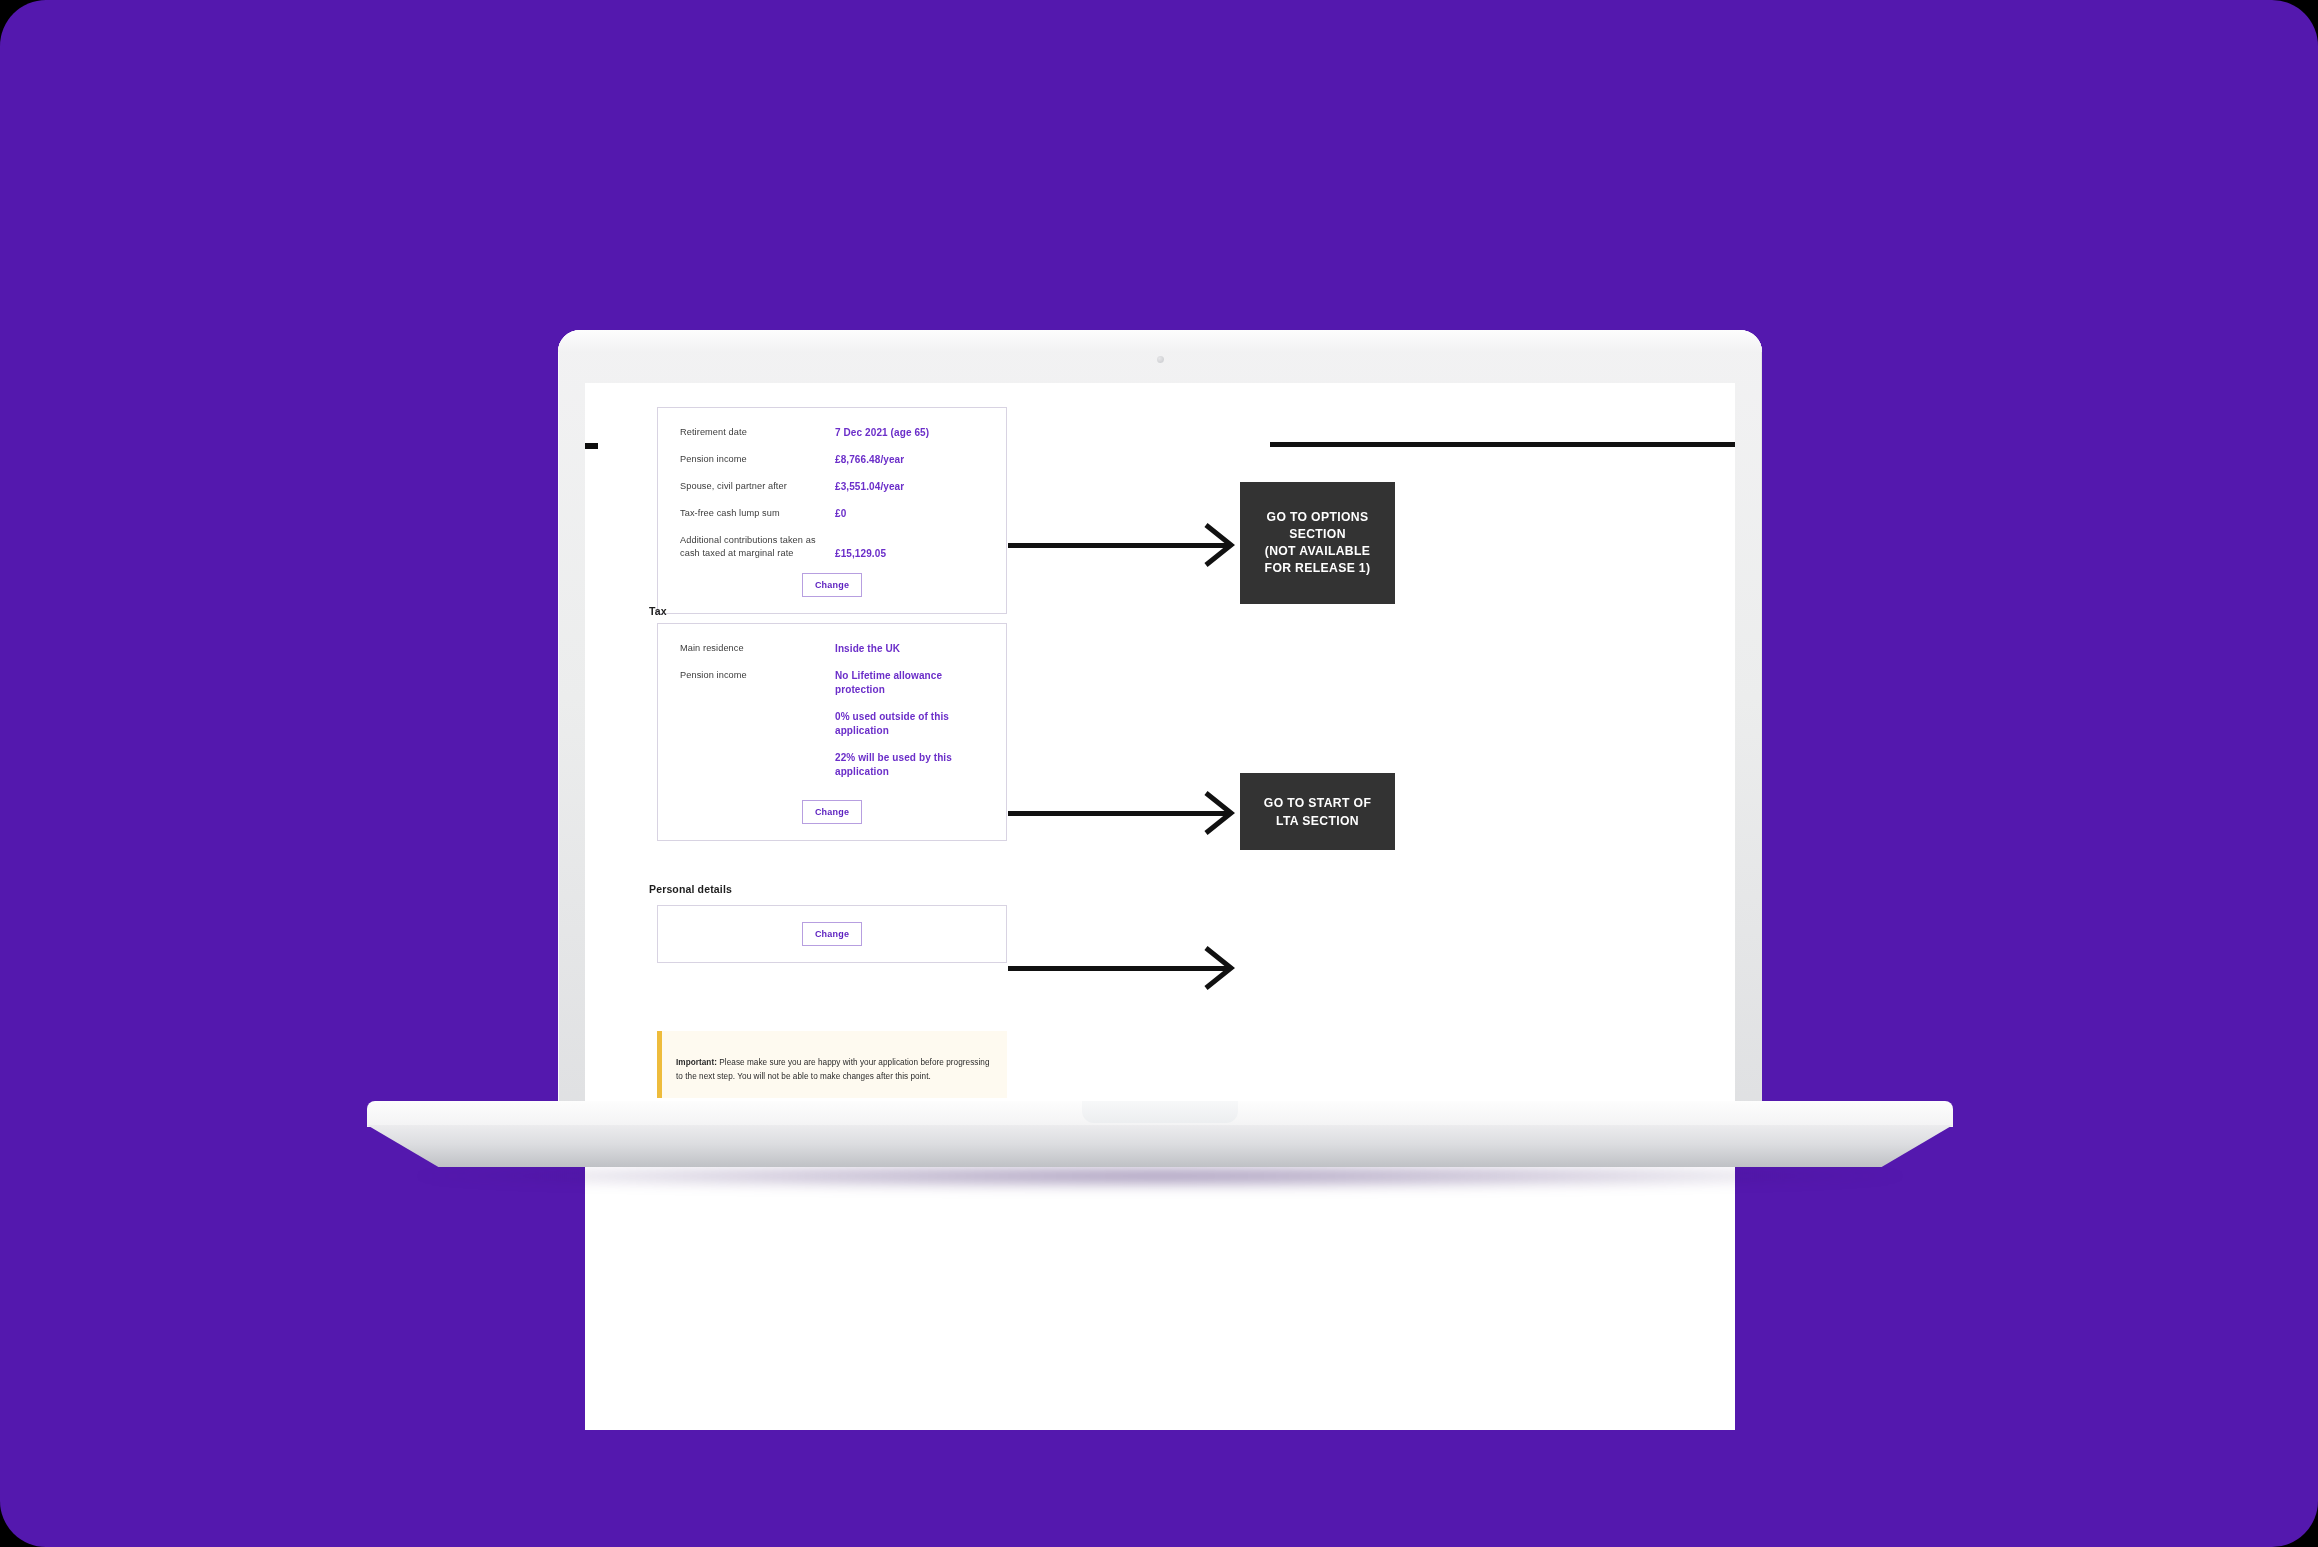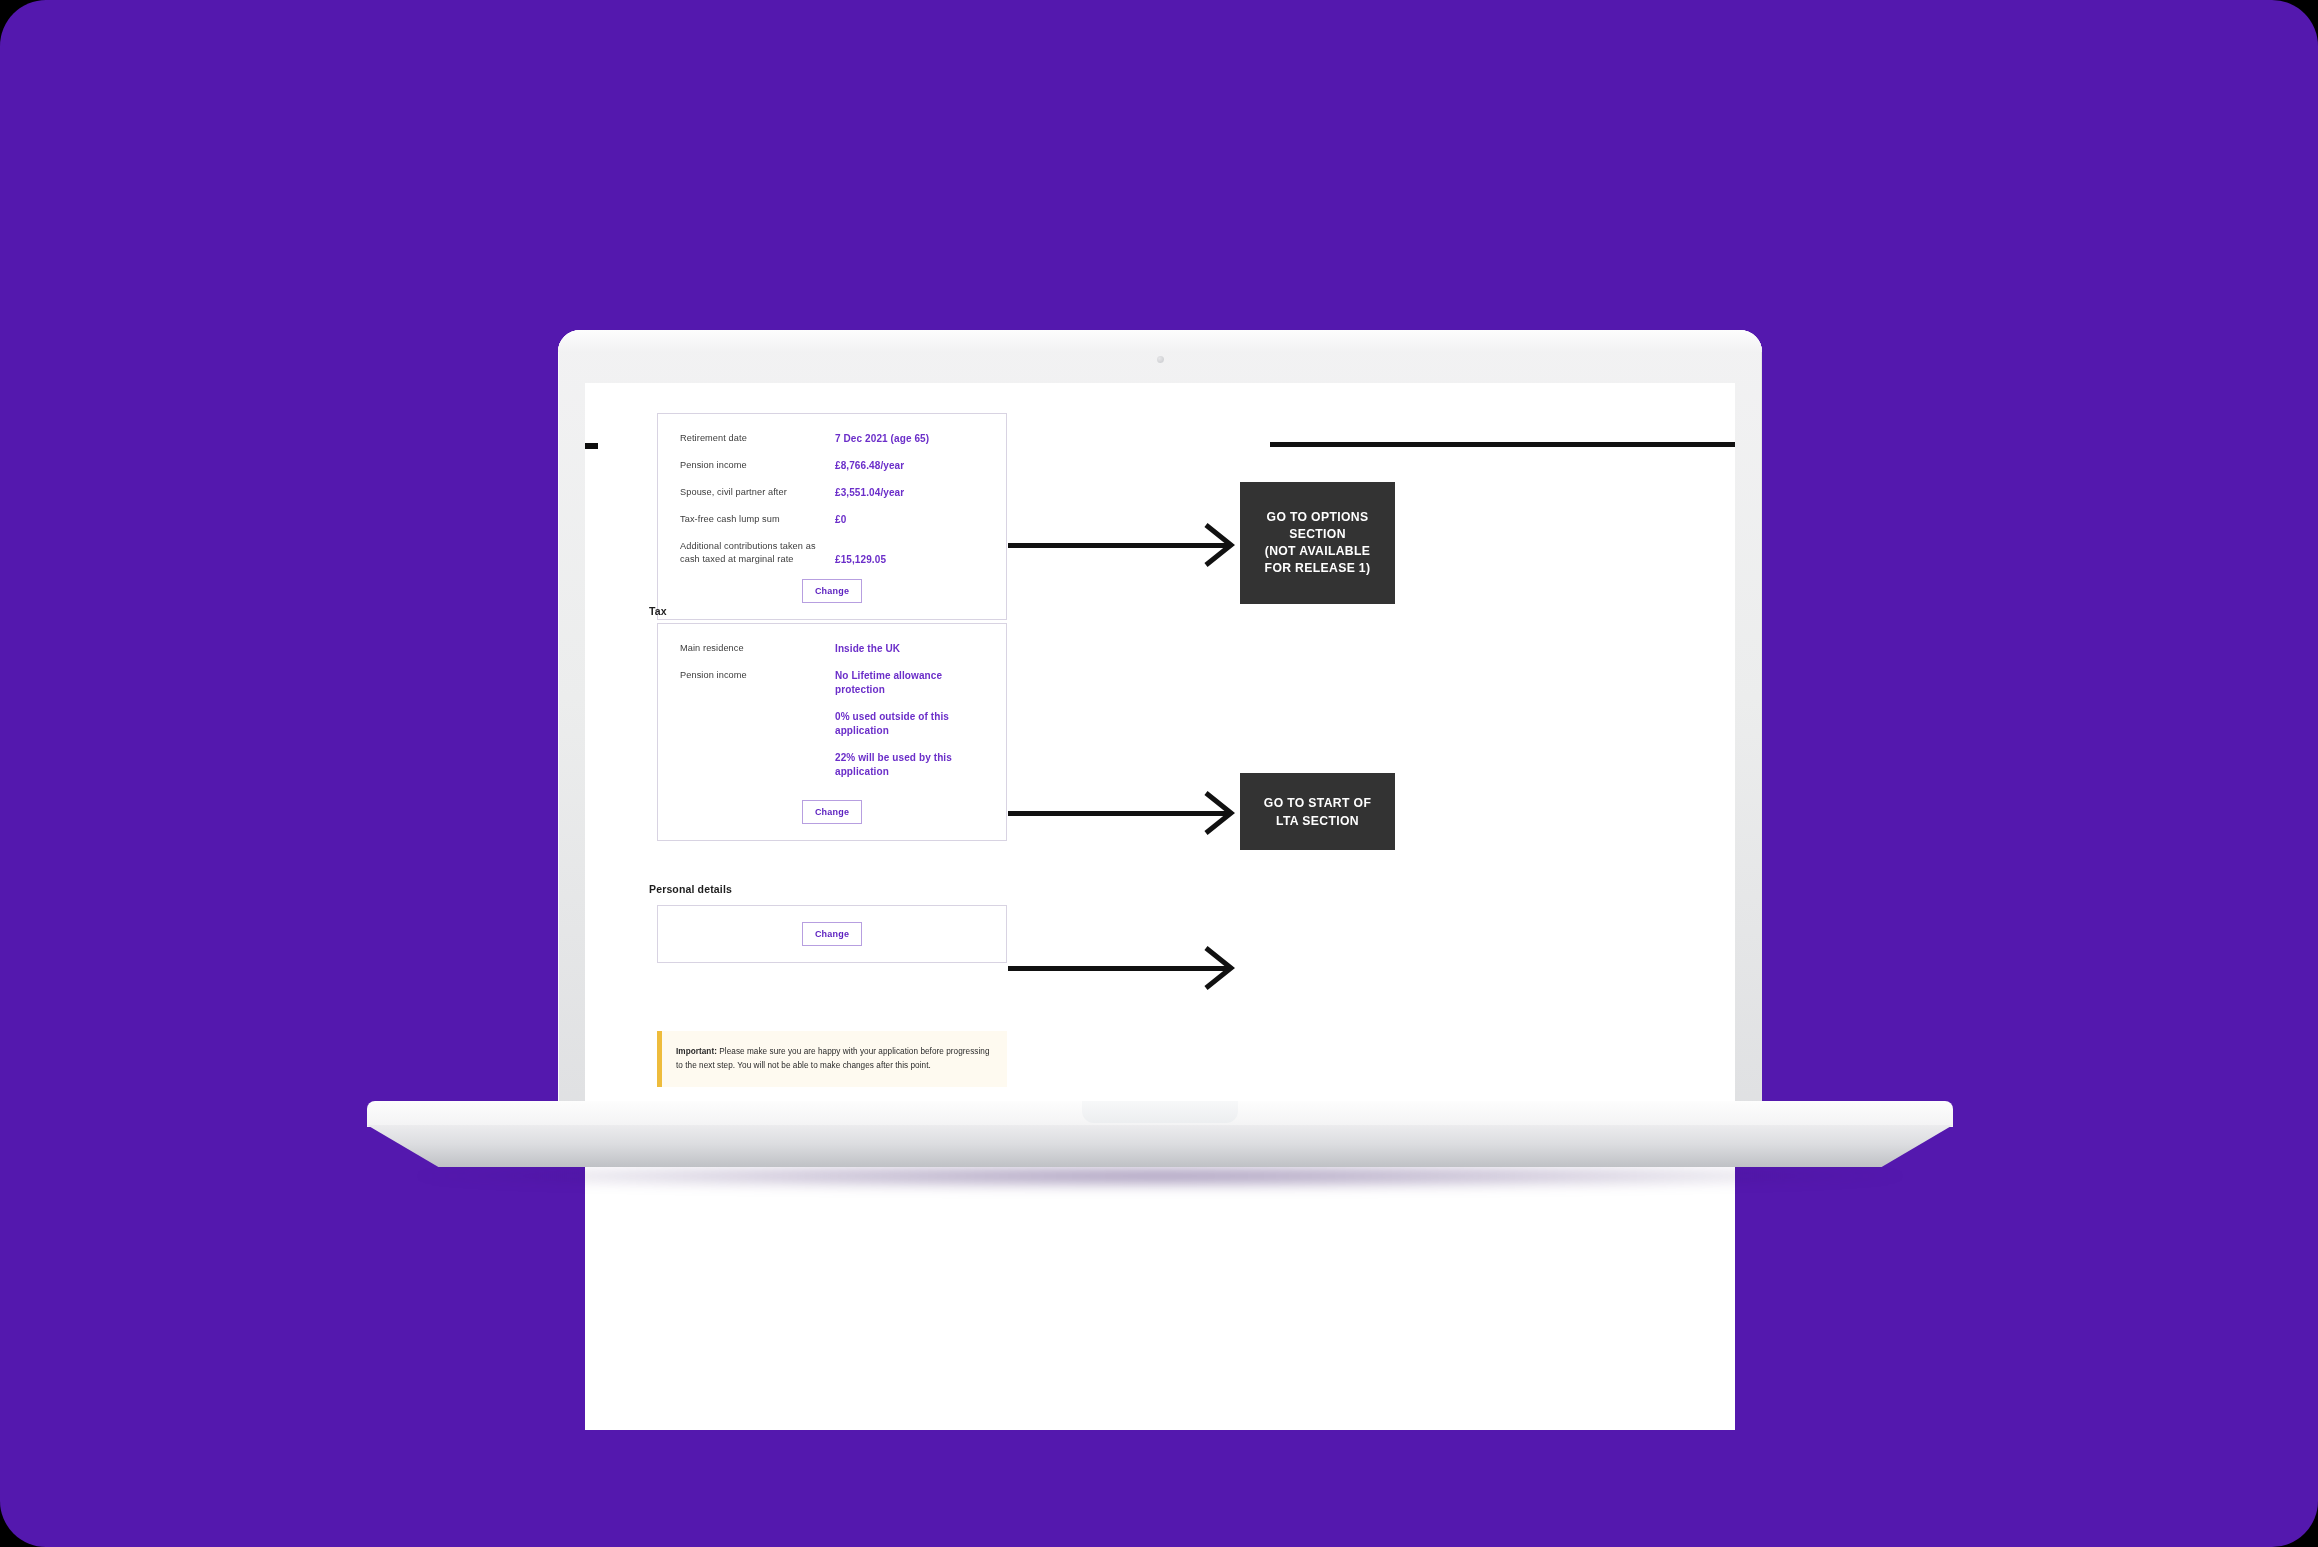--- a/index.html
+++ b/index.html
@@ -202,21 +202,21 @@
     letter-spacing: .15px;
   }
 
   
   .callout {
     position: absolute;
     left: 72px;
     width: 350px;
     background: #fefaf0;
     border-left: 5px solid #eebc3c;
-    padding: 14px 16px 14px 14px;
+    padding: 25px 16px 14px 14px;
   }
   .callout p {
     font-size: 8.2px;
     line-height: 14px;
     color: #2a2a2a;
     letter-spacing: .05px;
   }
   .callout strong { font-weight: 700; }
 
   
@@ -255,21 +255,21 @@
 
     <div id="lid">
       <div id="camera"></div>
 
       <div id="screen">
         <div id="page">
 
           <div class="left-tick"></div>
           <div class="top-rule"></div>
 
-          <div class="card" style="top:30px;">
+          <div class="card" style="top:24px;">
             <div class="rowset">
 
               <div class="row">
                 <div class="row-label">Retirement date</div>
                 <div class="row-value">7 Dec 2021 (age 65)</div>
               </div>
 
               <div class="row">
                 <div class="row-label">Pension income</div>
                 <div class="row-value">£8,766.48/year</div>

